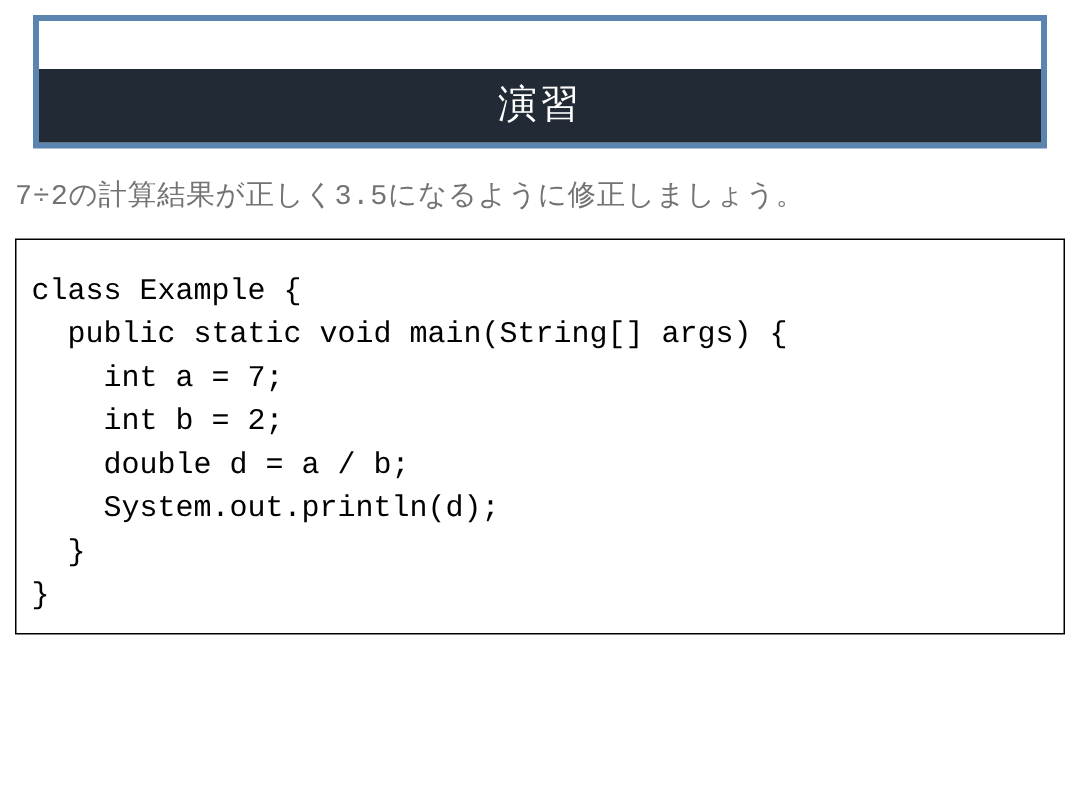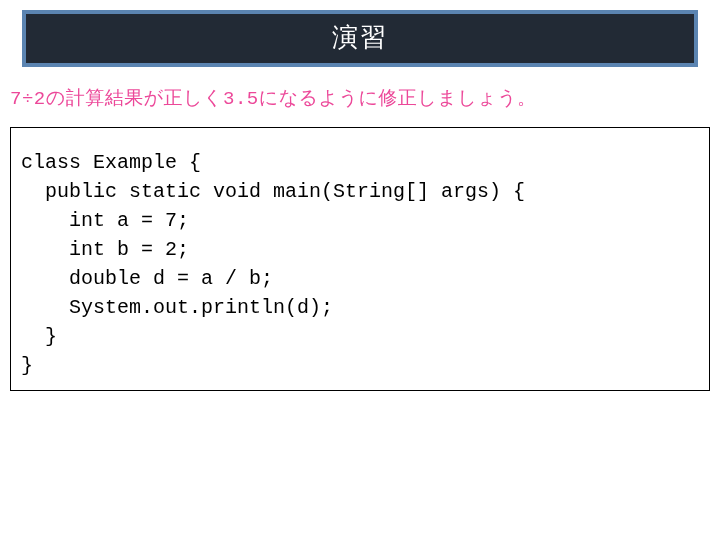--- a/index.html
+++ b/index.html
@@ -15,25 +15,26 @@
     border: 4px solid #5b84b1;
     background: #ffffff;
   }
   .title-dark {
     background: #222a35;
     color: #ffffff;
     text-align: center;
     font-size: 26px;
     padding: 6px 0 8px 0;
     letter-spacing: 2px;
+    margin-top: 32px;
   }
   .instruction {
     margin: 18px 10px 0 10px;
     font-size: 19px;
-    color: #ec4899;
+    color: #737373;
     font-family: "Courier New", "MS Mincho", monospace, serif;
     letter-spacing: 0.5px;
   }
   .code-box {
     margin: 16px 10px 0 10px;
     border: 1px solid #000;
     padding: 20px 10px 10px 10px;
     font-family: "Lucida Console", "Courier New", monospace;
     font-size: 20px;
     line-height: 1.45;

